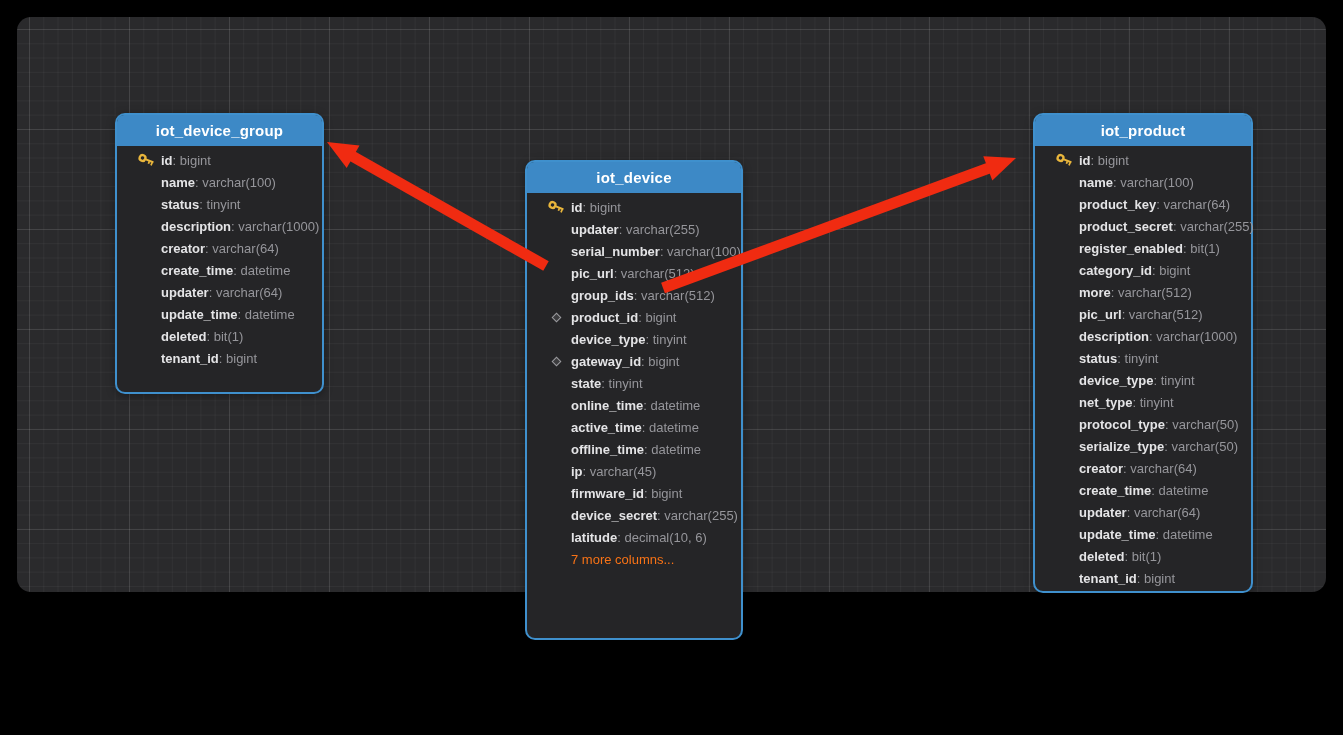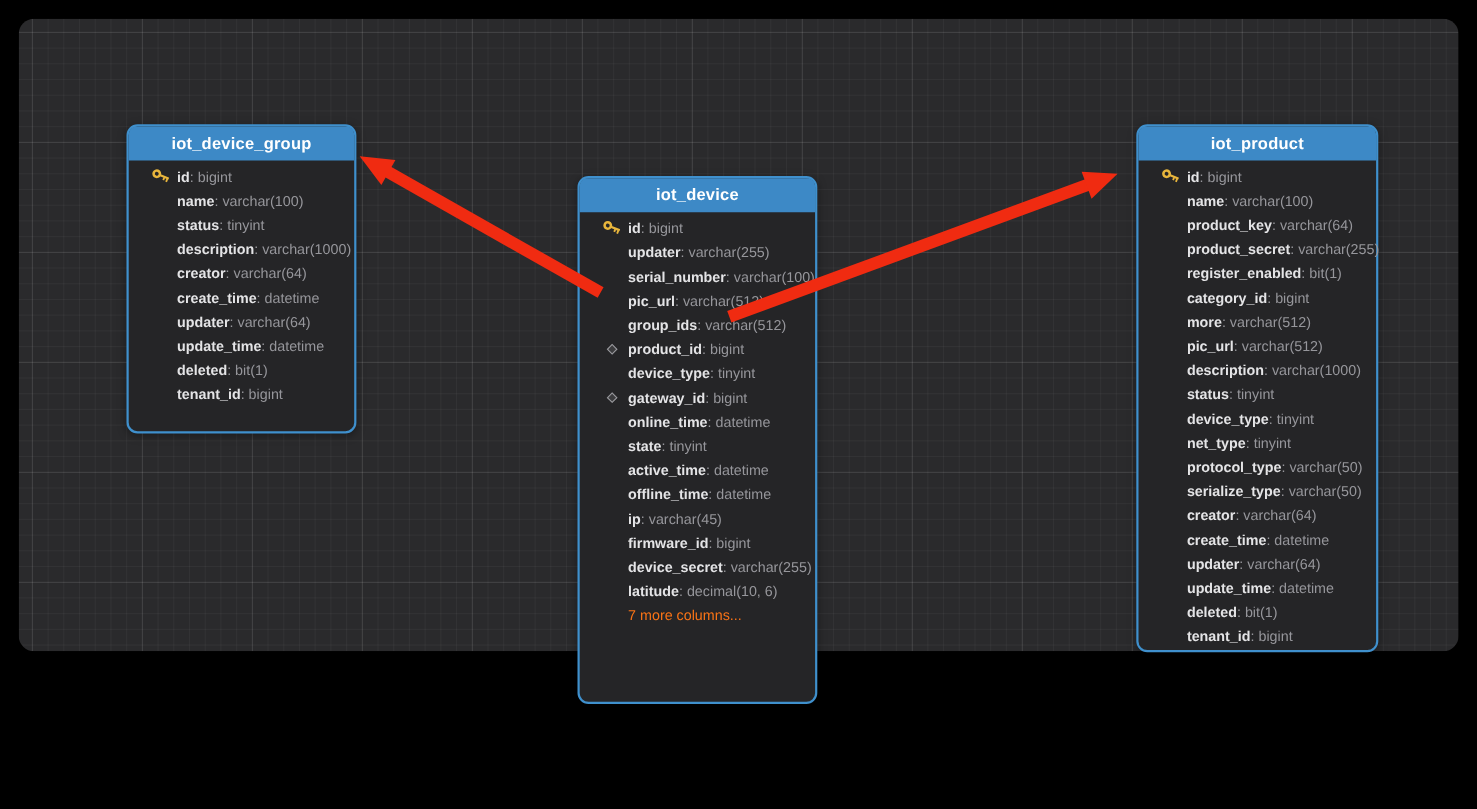--- a/index.html
+++ b/index.html
@@ -182,25 +182,25 @@
           <span class="col-text"><b class="col-name">device_type</b><span class="col-type">: tinyint</span></span>
         </div>
         <div class="row">
           <span class="icon">
             <span class="diamond"></span>
           </span>
           <span class="col-text"><b class="col-name">gateway_id</b><span class="col-type">: bigint</span></span>
         </div>
         <div class="row">
           <span class="icon"></span>
+          <span class="col-text"><b class="col-name">state</b><span class="col-type">: tinyint</span></span>
+        </div>
+        <div class="row">
+          <span class="icon"></span>
           <span class="col-text"><b class="col-name">online_time</b><span class="col-type">: datetime</span></span>
-        </div>
-        <div class="row">
-          <span class="icon"></span>
-          <span class="col-text"><b class="col-name">state</b><span class="col-type">: tinyint</span></span>
         </div>
         <div class="row">
           <span class="icon"></span>
           <span class="col-text"><b class="col-name">active_time</b><span class="col-type">: datetime</span></span>
         </div>
         <div class="row">
           <span class="icon"></span>
           <span class="col-text"><b class="col-name">offline_time</b><span class="col-type">: datetime</span></span>
         </div>
         <div class="row">

